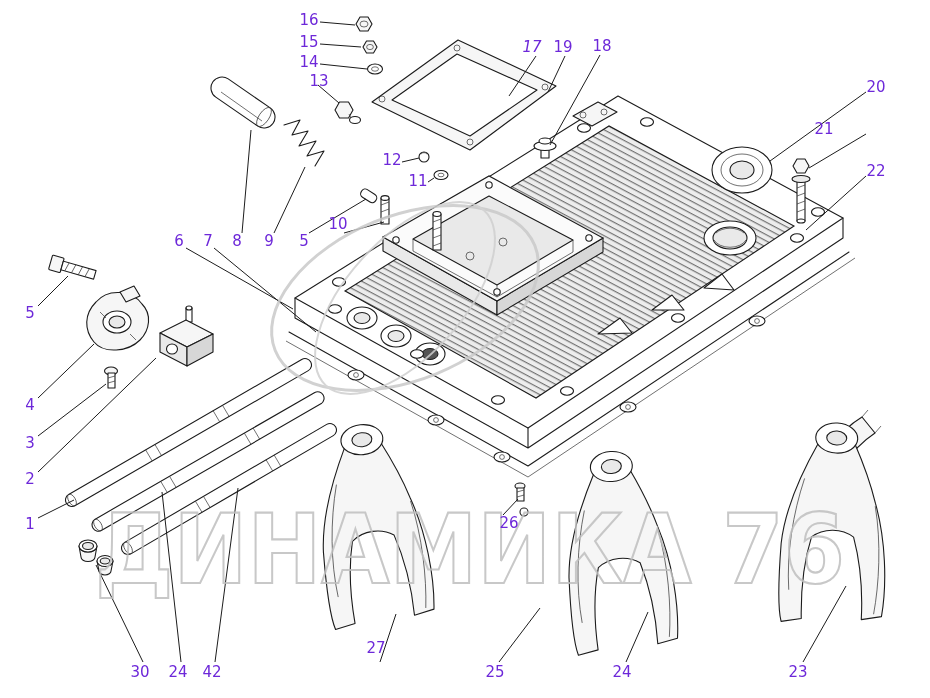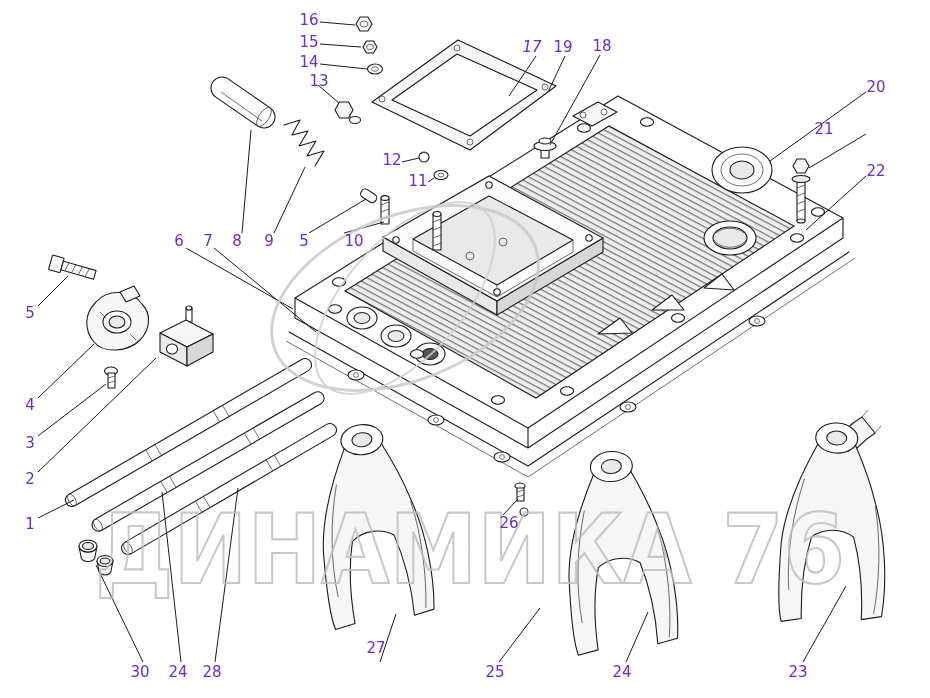--- a/index.html
+++ b/index.html
@@ -318,29 +318,29 @@
       <div class="callout" style="left: 876px; top: 87px;">20</div>
       <div class="callout" style="left: 824px; top: 129px;">21</div>
       <div class="callout" style="left: 876px; top: 171px;">22</div>
       <div class="callout" style="left: 392px; top: 160px;">12</div>
       <div class="callout" style="left: 418px; top: 181px;">11</div>
       <div class="callout" style="left: 179px; top: 241px;">6</div>
       <div class="callout" style="left: 208px; top: 241px;">7</div>
       <div class="callout" style="left: 237px; top: 241px;">8</div>
       <div class="callout" style="left: 269px; top: 241px;">9</div>
       <div class="callout" style="left: 304px; top: 241px;">5</div>
-      <div class="callout" style="left: 338px; top: 241px; margin-left: 16px;">10</div>
+      <div class="callout" style="left: 338px; top: 224px;">10</div>
       <div class="callout" style="left: 30px; top: 313px;">5</div>
       <div class="callout" style="left: 30px; top: 405px;">4</div>
       <div class="callout" style="left: 30px; top: 443px;">3</div>
       <div class="callout" style="left: 30px; top: 479px;">2</div>
       <div class="callout" style="left: 30px; top: 524px;">1</div>
       <div class="callout" style="left: 495px; top: 523px; padding-left: 28px;">26</div>
       <div class="callout" style="left: 140px; top: 672px;">30</div>
       <div class="callout" style="left: 178px; top: 672px;">24</div>
-      <div class="callout" style="left: 212px; top: 672px;">28</div>
+      <div class="callout" style="left: 212px; top: 672px;">42</div>
       <div class="callout" style="left: 376px; top: 648px;">27</div>
       <div class="callout" style="left: 495px; top: 672px; text-align: center;">25</div>
       <div class="callout" style="left: 622px; top: 672px;">24</div>
       <div class="callout" style="left: 798px; top: 672px;">23</div>
     </div>
 
 </div>
 
 </body></html>

